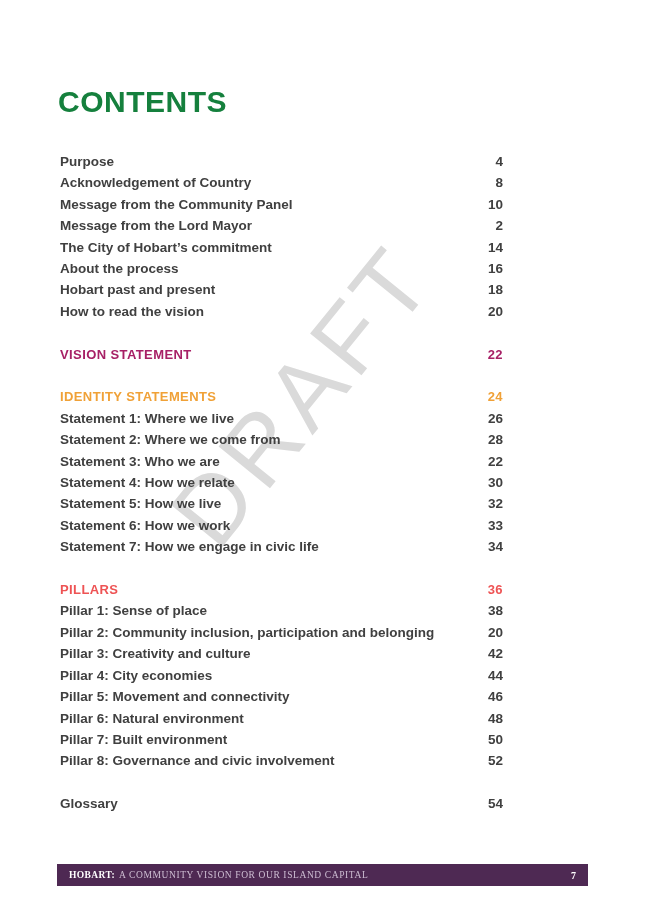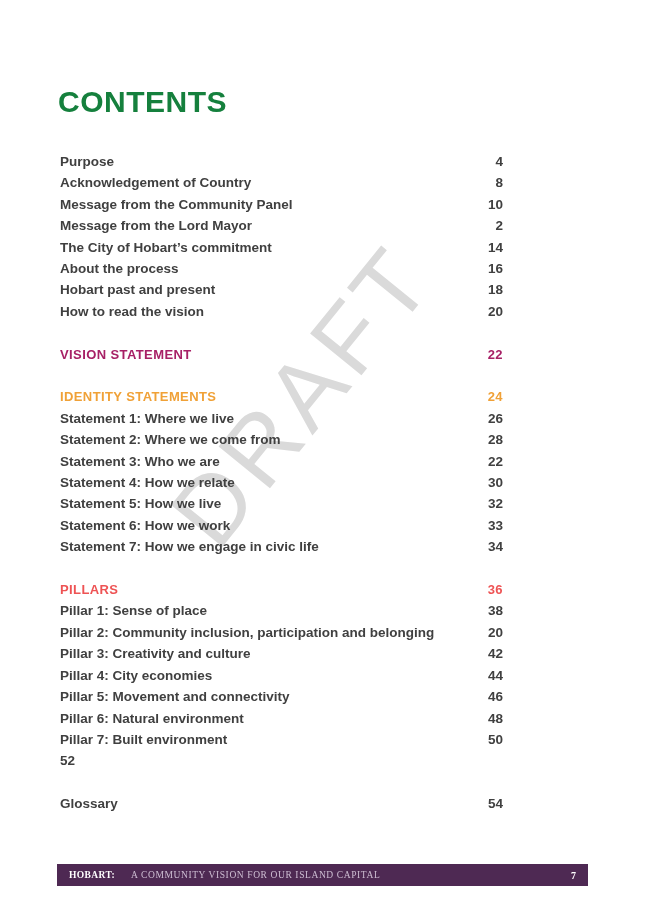--- a/index.html
+++ b/index.html
@@ -72,21 +72,21 @@
   .footer .brand {
     font-weight: bold;
     color: #ffffff;
     font-size: 9.5px;
     letter-spacing: 0.4px;
   }
   .footer .tagline {
     color: #cdbdd2;
     font-size: 9.5px;
     letter-spacing: 0.6px;
-    margin-left: 16px;
+    margin-left: 4px;
   }
   .footer .pageno {
     font-weight: bold;
     color: #ffffff;
     font-size: 10px;
   }
   .footer-left { display: flex; align-items: baseline; }
 </style>
 </head>
 <body>
@@ -196,20 +196,21 @@
         </div>
         <div class="toc-row">
           <span class="label">Pillar 6: Natural environment</span>
           <span class="pagenum">48</span>
         </div>
         <div class="toc-row">
           <span class="label">Pillar 7: Built environment</span>
           <span class="pagenum">50</span>
         </div>
         <div class="toc-row">
+          <span class="label">Pillar 8: Governance and civic involvement</span>
           <span class="pagenum">52</span>
         </div>
       </div>
       <div class="toc-section">
         <div class="toc-row">
           <span class="label">Glossary</span>
           <span class="pagenum">54</span>
         </div>
       </div>
     </div>

